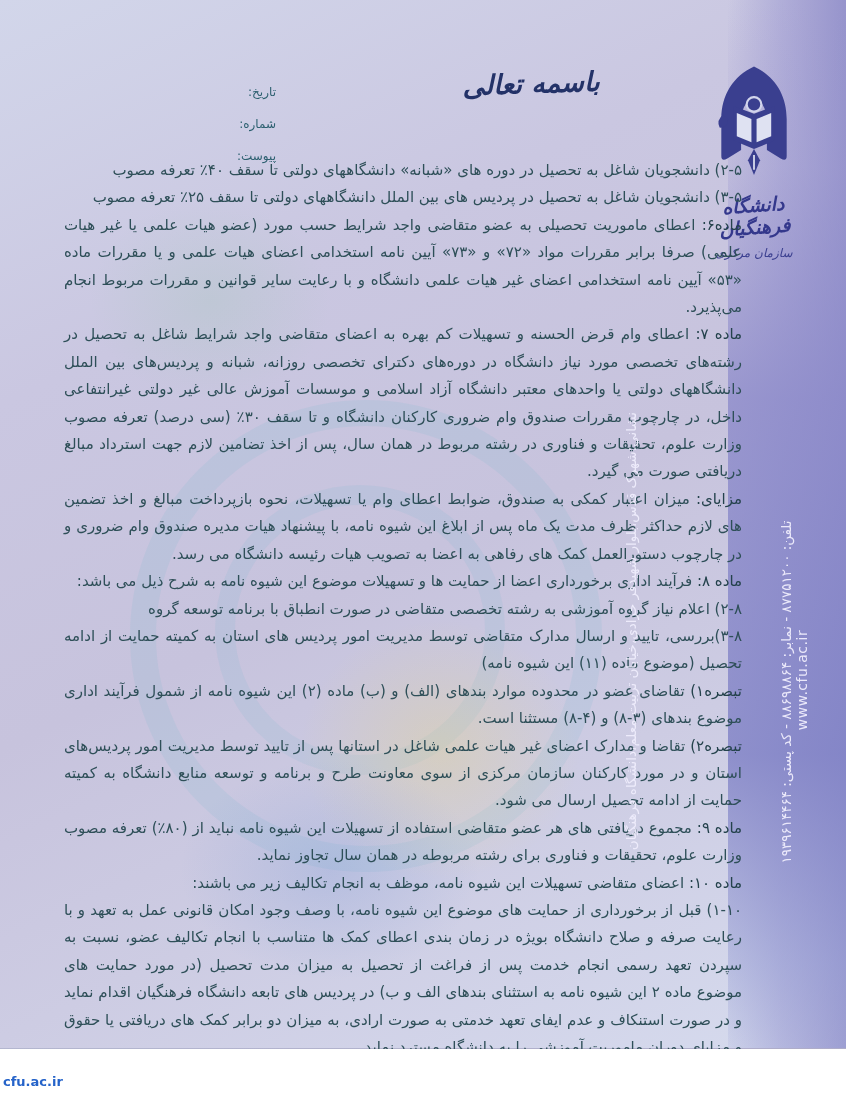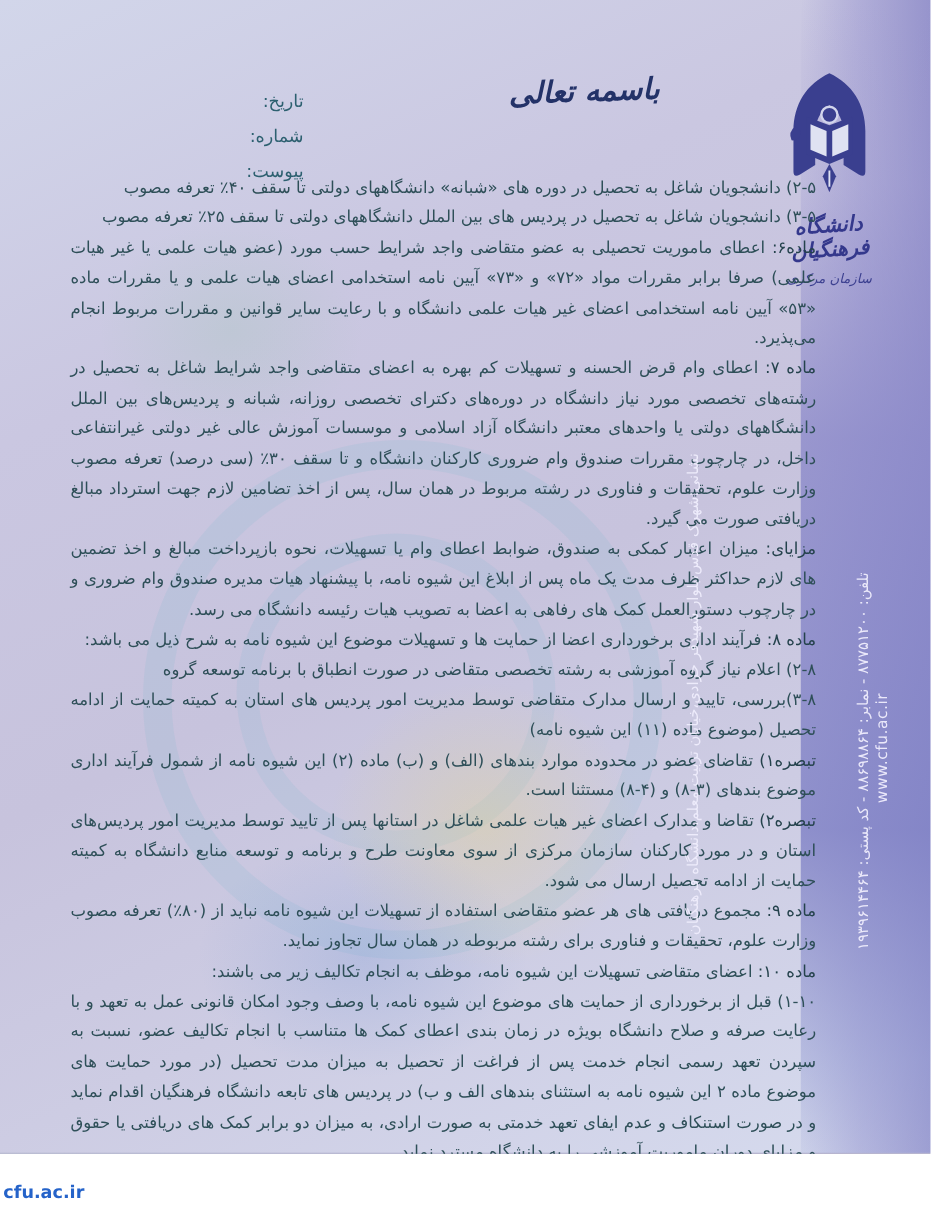--- a/index.html
+++ b/index.html
@@ -33,21 +33,21 @@
   .wm-blob-green{left:90px;top:200px;width:240px;height:200px;background:radial-gradient(closest-side,rgba(140,200,160,.18),rgba(140,200,160,0));}
 
   
   .bismillah{
     position:absolute;left:446px;top:68px;width:170px;z-index:2;
     text-align:center;font-size:27px;font-weight:bold;font-style:italic;
     color:#233268;transform:rotate(-2deg);direction:rtl;
   }
   .fields{
     position:absolute;left:200px;top:76px;width:76px;z-index:2;
-    direction:rtl;text-align:right;color:#2d6070;font-size:16px;
+    direction:rtl;text-align:right;color:#2d6070;font-size:12px;
   }
   .fields .field{line-height:32px;}
 
   .logo-block{position:absolute;left:690px;top:62px;width:128px;z-index:2;text-align:center;}
   .logo-emblem{width:86px;height:126px;display:inline-block;}
   .logo-title{font-size:19px;font-weight:bold;font-style:italic;color:#34388c;direction:rtl;margin-top:2px;transform:rotate(-4deg);}
   .logo-subtitle{font-size:12px;font-style:italic;color:#3c4090;direction:rtl;margin-top:8px;}
 
   
   .body-text{
@@ -62,21 +62,21 @@
     position:absolute;z-index:3;white-space:nowrap;text-align:center;
     color:rgba(238,236,252,.96);transform:rotate(-90deg);
   }
   .v-address{left:330px;top:622px;width:604px;height:18px;font-size:13.5px;direction:rtl;}
   .v-phone{left:534px;top:683px;width:505px;height:18px;font-size:13.5px;direction:rtl;}
   .v-url{left:735px;top:671px;width:136px;height:18px;font-size:14px;letter-spacing:.5px;}
 
   
   .bottom-margin{position:absolute;left:0;top:1049px;width:850px;height:51px;background:#fff;z-index:4;}
   .right-margin{position:absolute;left:846px;top:0;width:4px;height:1100px;background:#fff;z-index:4;}
-  .footer-url{position:absolute;left:3px;top:1074px;z-index:5;color:#2563c9;font-weight:bold;font-size:16px;}
+  .footer-url{position:absolute;left:3px;top:1074px;z-index:5;color:#2563c9;font-weight:bold;font-size:13px;}
 </style>
 </head>
 <body>
 
 <div class="page">
 
   <div class="paper"></div>
   <div class="side-band"></div>
 
   <div class="wm wm-ring1"></div>

